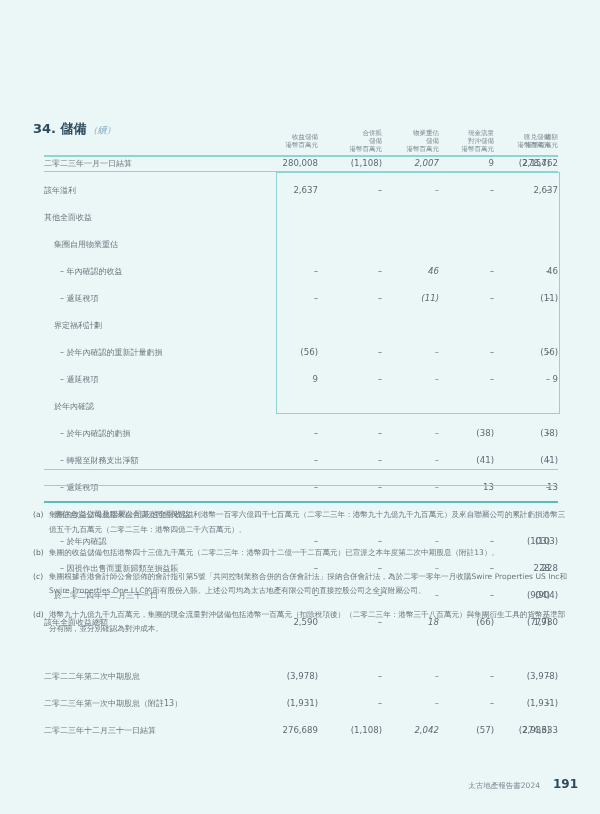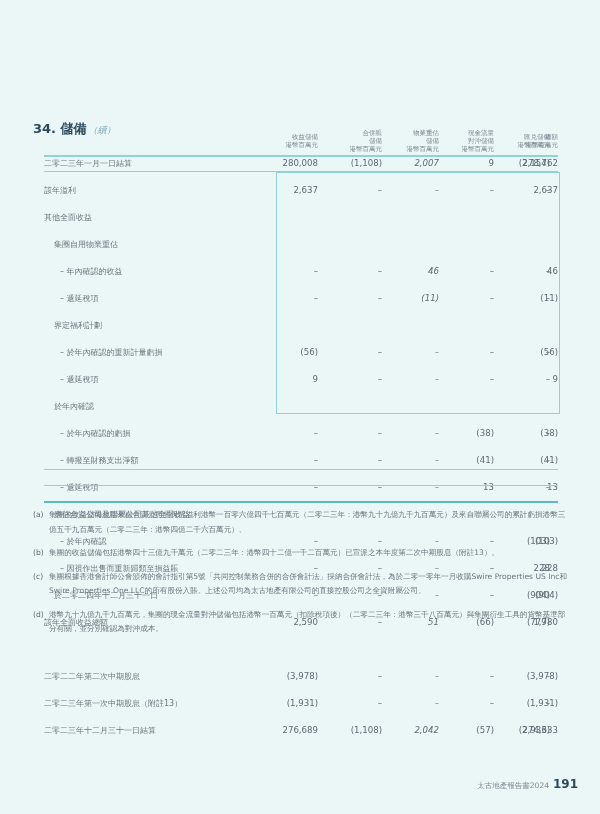--- a/index.html
+++ b/index.html
@@ -32,21 +32,21 @@
   .num.c5{left:454px;width:60px;}
   .hbox {
     position:absolute; left:232px; top:44px; width:284px; height:242px; border:1.2px solid #8fd3d3; box-sizing:border-box;
   }
   .sep { position:absolute; left:0; right:0; height:1px; background:#8fd3d3; }
   .thick { position:absolute; left:0; right:0; height:2px; background:#5bbcbc; }
   .notes { position:absolute; left:33px; top:508px; width:535px; font-size:7.6px; color:#6b777e; line-height:14.5px; }
   .note { position:relative; padding-left:16px; margin-bottom:9px; }
   .note .tag { position:absolute; left:0; top:0; color:#5d6a72; }
   .footer { position:absolute; right:22px; top:777px; font-size:7.5px; color:#7d8a92; }
-  .footer .pg { font-size:12px; font-weight:bold; color:#2c4a5e; margin-left:4px; }
+  .footer .pg { font-size:12px; font-weight:bold; color:#2c4a5e; margin-left:13px; }
 </style>
 </head>
 <body>
 
 <div class="title">
   <span>34. 儲備</span><span class="cont">（續）</span>
 </div>
 
 <div class="table">
   <div class="hdr">
@@ -233,21 +233,21 @@
         <span class="num c1">–</span>
         <span class="num c2">–</span>
         <span class="num c3">–</span>
         <span class="num c4">(904)</span>
         <span class="num c5">(904)</span>
       </div>
       <div class="row">
         <span class="lbl">該年全面收益總額</span>
         <span class="num c0">2,590</span>
         <span class="num c1">–</span>
-        <span class="num c2">51</span>
+        <span class="num c2">18</span>
         <span class="num c3">(66)</span>
         <span class="num c4">(779)</span>
         <span class="num c5">1,780</span>
       </div>
       <div class="row">
         <span class="lbl"></span>
         <span class="num c0"></span>
         <span class="num c1"></span>
         <span class="num c2"></span>
         <span class="num c3"></span>

